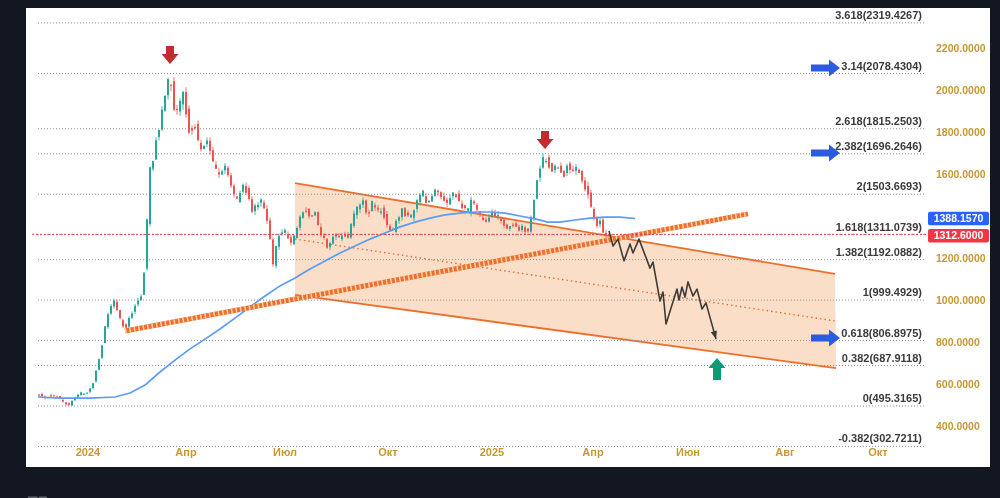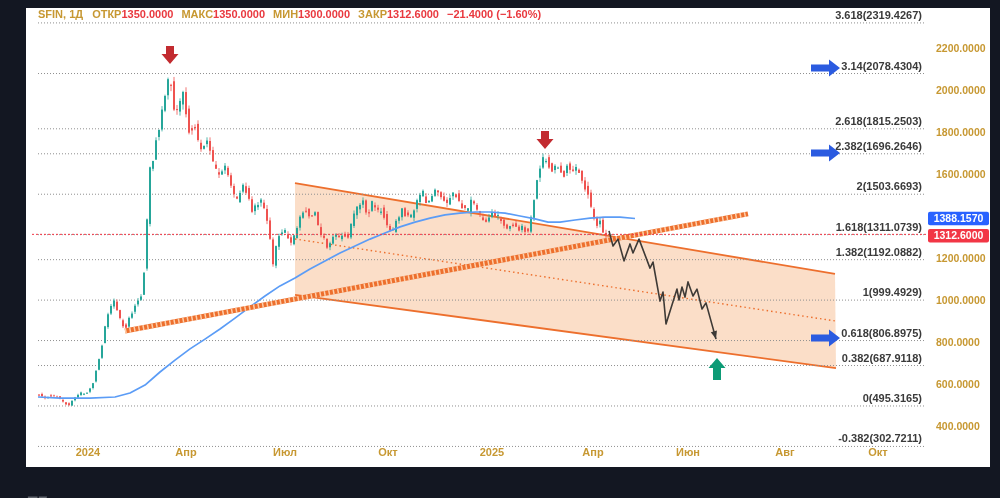--- a/index.html
+++ b/index.html
@@ -482,23 +482,20 @@
       </g>
       <g>
         <rect x="928" y="211.73703" width="61" height="13.5" rx="2" fill="#2962ff"></rect>
         <text x="958.5" y="221.73703" text-anchor="middle" font-size="10.5" font-weight="700" fill="#ffffff">1388.1570</text>
         <rect x="928" y="229.10400000000004" width="61" height="13.5" rx="2" fill="#f23645"></rect>
         <text x="958.5" y="239.10400000000004" text-anchor="middle" font-size="10.5" font-weight="700" fill="#ffffff">1312.6000</text>
       </g>
     </svg>
 
   <div class="legend">
-    <div>
-      <span class="ttl">SFIN, 1Д</span><span class="lbl">ОТКР</span><span class="val">1350.0000</span><span class="lbl">МАКС</span><span class="val">1350.0000</span><span class="lbl">МИН</span><span class="val">1300.0000</span><span class="lbl">ЗАКР</span><span class="val">1312.6000</span><span class="chg">−21.4000 (−1.60%)</span>
-    </div>
   </div>
 
   <div class="watermark">
     <svg width="21" height="17" viewBox="0 0 24 18">
       <path fill="#62666e" d="M1 2 h11 v4.5 H8.5 V16 H4 V6.5 H1 Z"></path>
       <path fill="#62666e" d="M13.5 2 H23 l-5.2 14 h-4.6 l3.8-9.5 h-3.5 Z"></path>
     </svg>
     <span>TradingView</span>
   </div>
 </div>

